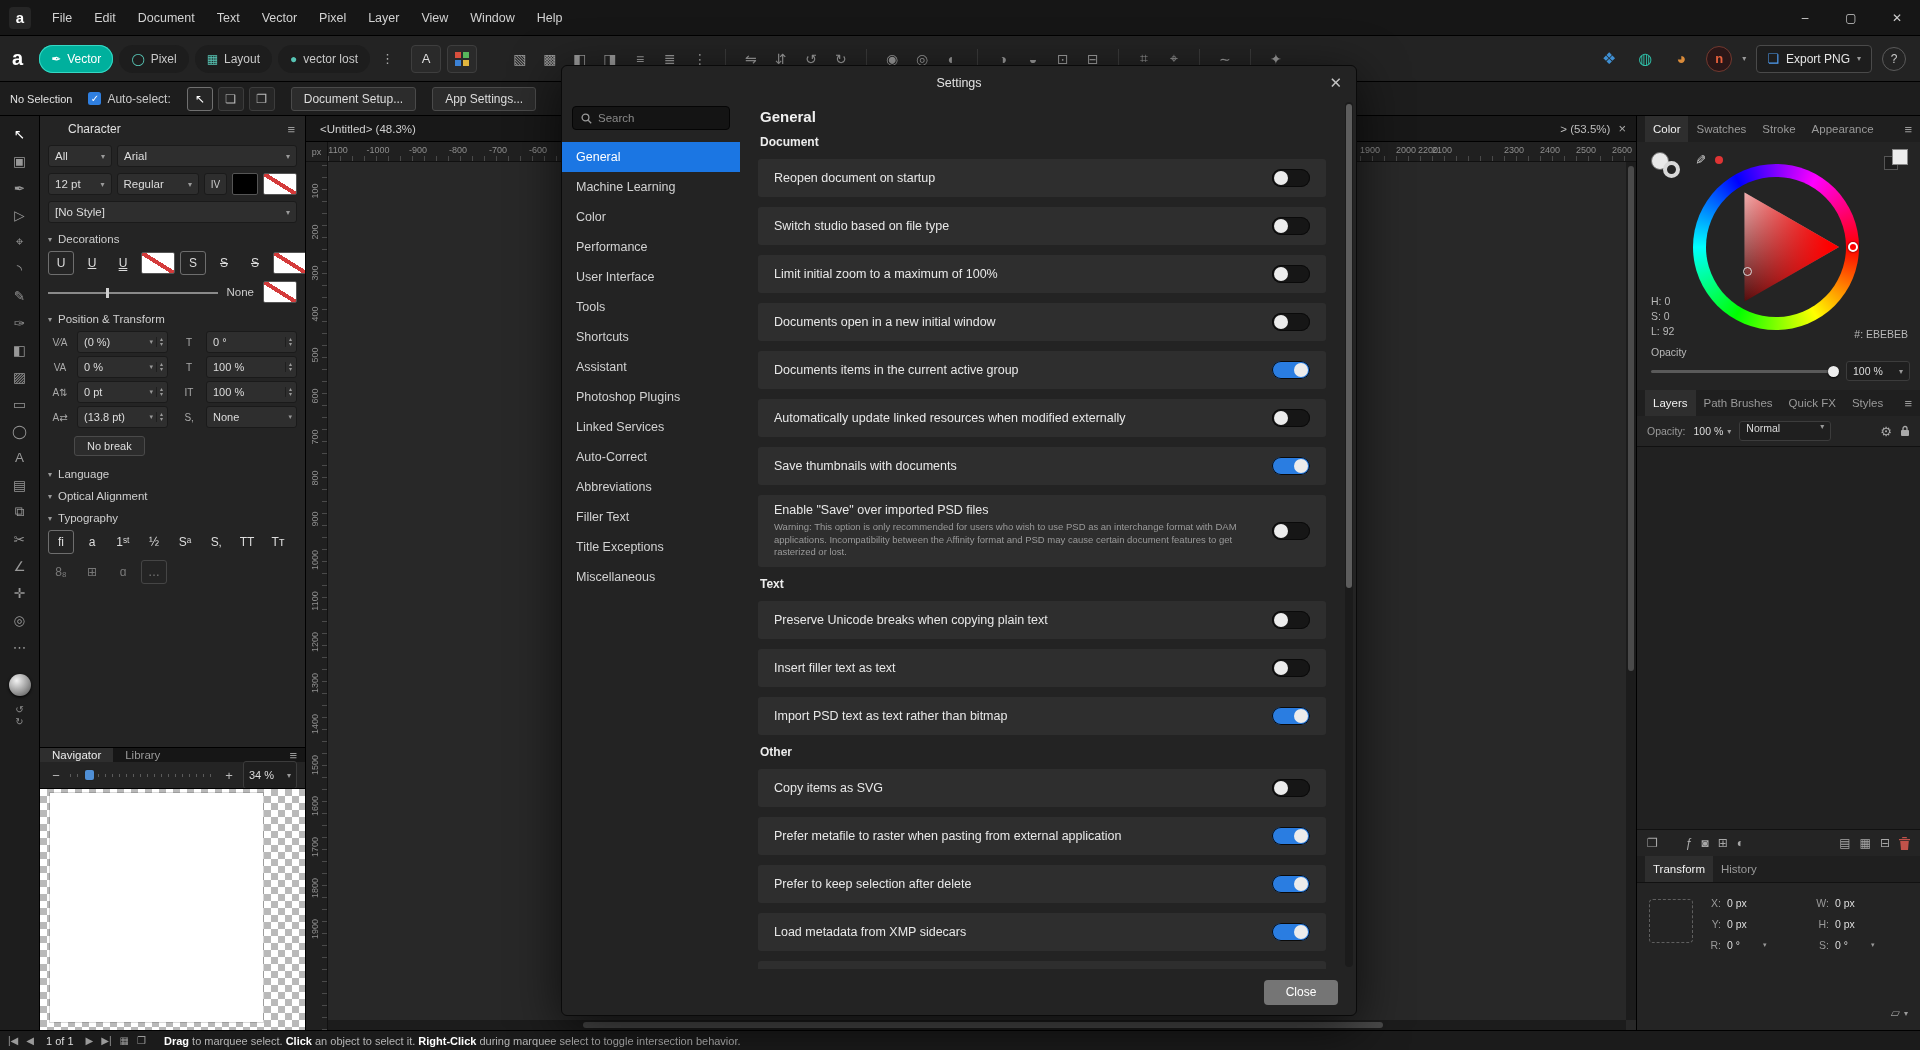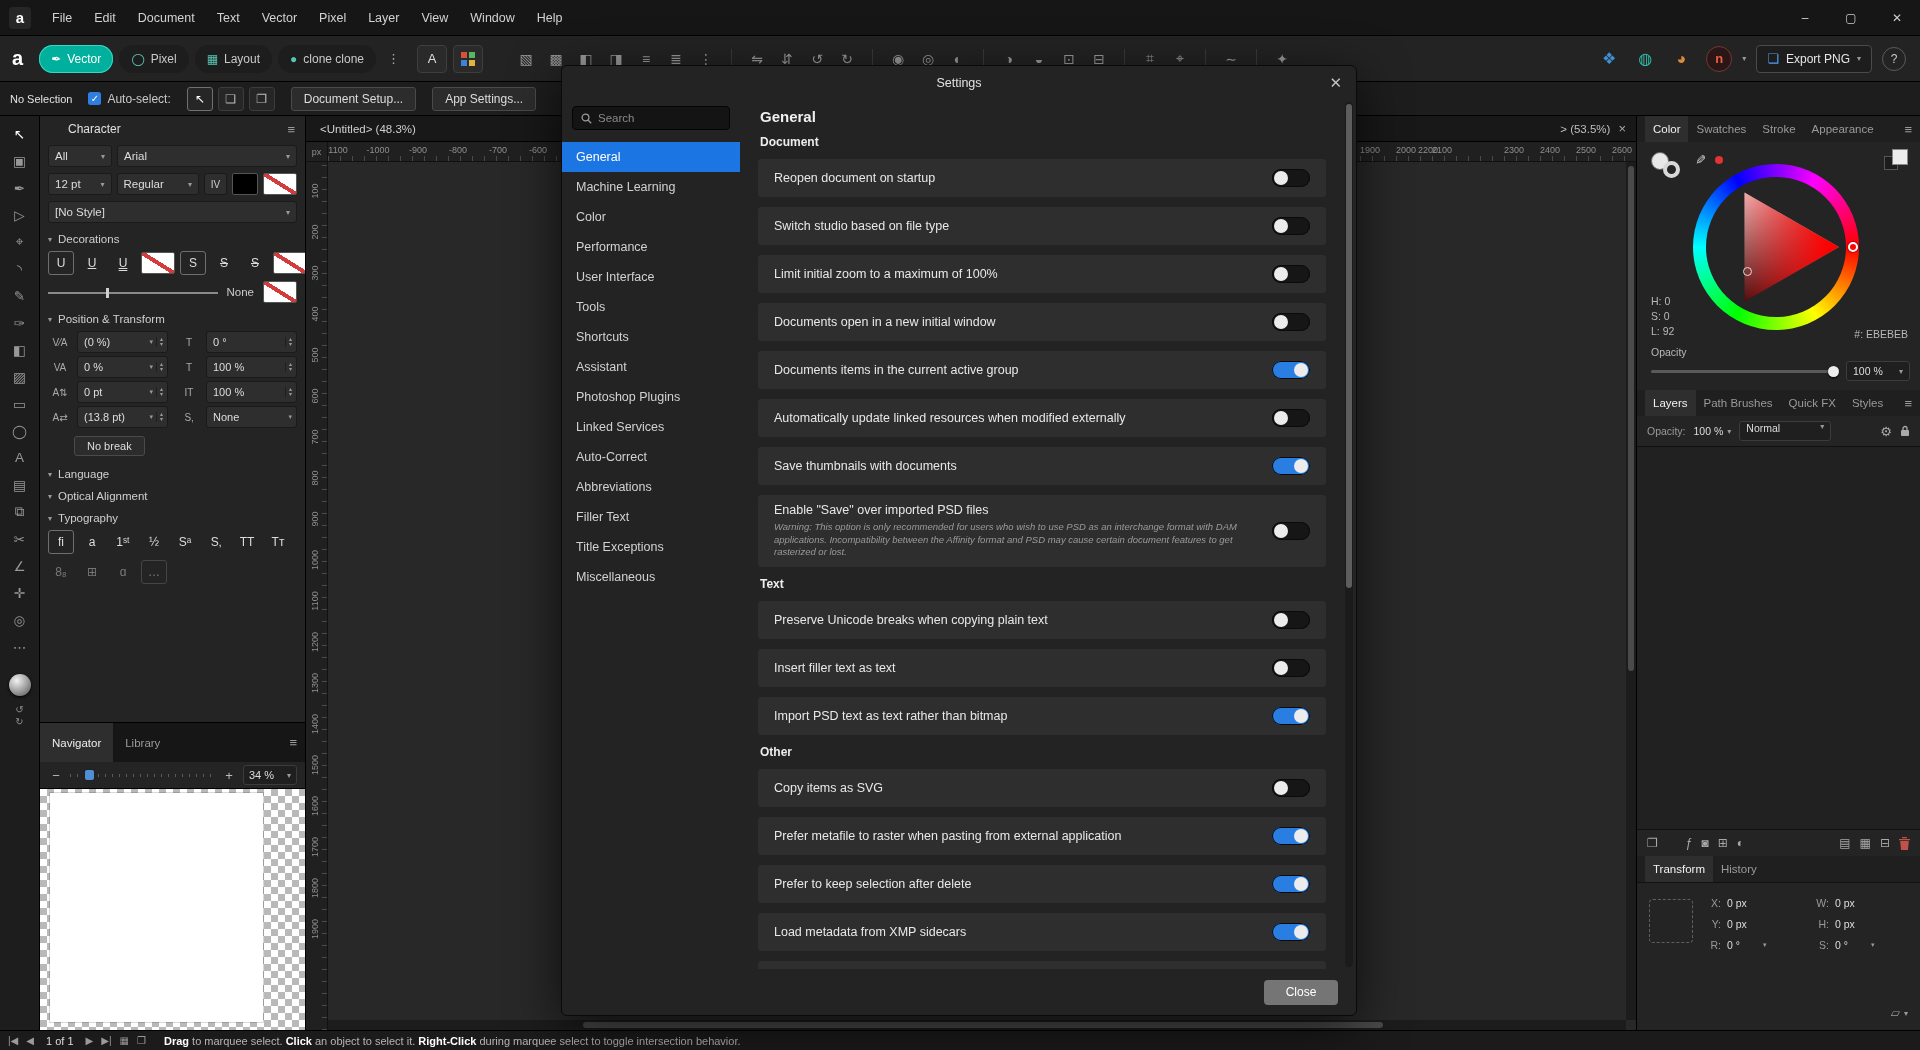--- a/index.html
+++ b/index.html
@@ -82,29 +82,29 @@
 .none-lbl{font-size:11.5px;color:#ccc;margin:0 4px;}
 .pt-ico{width:24px;color:#aaa;font-size:10px;text-align:center;flex:0 0 auto;}
 .pt-ico.r{margin-left:4px;}
 .field{height:22px;background:#2e2e2e;border:1px solid #1a1a1a;border-radius:3px;display:flex;align-items:center;padding:0 4px 0 6px;gap:3px;font-size:11px;color:#ddd;min-width:0;}
 .field .fv{flex:1;white-space:nowrap;overflow:hidden;}
 .fcaret{font-size:7px;color:#9a9a9a;}
 .stepper{display:flex;flex-direction:column;line-height:5px;border-left:1px solid #1f1f1f;padding-left:3px;}
 .st-a{font-size:6px;color:#9a9a9a;}
 .nb-btn{margin:2px 0 2px 26px;border:1px solid #4a4a4a;background:#2c2c2c;border-radius:3px;padding:3px 12px;font-size:11px;color:#ddd;}
 .cp-fill{flex:1 1 auto;}
-.nav-head{height:40px;background:#161616;display:flex;align-items:center;padding:0 8px 0 0;flex:0 0 auto;border-top:1px solid #000;}
+.nav-head{height:15px;background:#161616;display:flex;align-items:center;padding:0 8px 0 0;flex:0 0 auto;border-top:1px solid #000;}
 #nav-tabs{display:flex;height:100%;align-items:stretch;}
 .nav-head .stab{padding:0 12px;font-size:11.5px;color:#9a9a9a;display:flex;align-items:center;}
 .nav-head .stab.active{background:#2e2e2e;color:#ececec;}
 .zoom-row{height:26px;display:flex;align-items:center;gap:6px;padding:0 8px;flex:0 0 auto;}
 .zr-btn{width:16px;text-align:center;color:#bbb;font-size:13px;}
 .zoom-track{flex:1;height:10px;position:relative;background-image:repeating-linear-gradient(90deg,#5a5a5a 0 1px,transparent 1px 7px);background-size:100% 3px;background-position:0 4px;background-repeat:no-repeat;}
 .zthumb{position:absolute;left:10%;top:0;width:9px;height:10px;border-radius:2px;background:#4f8fd6;box-shadow:0 0 0 1px #222;}
-.zoom-val{width:54px;height:20px;border:1px solid #3c3c3c;background:#1f1f1f;border-radius:3px;display:flex;align-items:center;justify-content:space-between;padding:0 5px;font-size:11px;color:#ddd;}
+.zoom-val{width:54px;height:28px;border:1px solid #3c3c3c;background:#1f1f1f;border-radius:3px;display:flex;align-items:center;justify-content:space-between;padding:0 5px;font-size:11px;color:#ddd;}
 .nav-preview{height:242px;flex:0 0 auto;position:relative;background-color:#fff;background-image:linear-gradient(45deg,#b9b9b9 25%,transparent 25%,transparent 75%,#b9b9b9 75%),linear-gradient(45deg,#b9b9b9 25%,transparent 25%,transparent 75%,#b9b9b9 75%);background-size:14px 14px;background-position:0 0,7px 7px;border-top:1px solid #000;}
 .nav-page{position:absolute;left:10px;top:4px;right:42px;bottom:8px;background:#fff;box-shadow:0 0 0 1px rgba(0,0,0,.15);}
 
 
 .canvas-area{position:absolute;left:306px;top:116px;width:1330px;height:914px;background:#282828;overflow:hidden;z-index:1;}
 .tabbar{position:absolute;left:0;top:0;right:0;height:26px;background:#181818;border-bottom:1px solid #000;display:flex;align-items:center;}
 .doc-tab{padding:0 14px;font-size:11.5px;color:#cfcfcf;}
 .tab-right{margin-left:auto;display:flex;align-items:center;gap:8px;padding-right:10px;color:#bfbfbf;font-size:11.5px;}
 .tab-close{color:#aaa;font-size:13px;}
 .ruler-corner{position:absolute;left:0;top:26px;width:22px;height:20px;background:#202020;color:#8f8f8f;font-size:9px;display:flex;align-items:center;justify-content:center;border-right:1px solid #111;border-bottom:1px solid #111;z-index:3;}
@@ -175,21 +175,21 @@
 .search-box input{flex:1;background:transparent;border:0;outline:0;color:#cfcfcf;font-size:11.5px;min-width:0;}
 .search-box input::placeholder{color:#8a8a8a;}
 .nav-item{height:30px;display:flex;align-items:center;padding-left:14px;font-size:12.5px;color:#d2d2d2;flex:0 0 auto;}
 .nav-item.selected{background:#1b76e3;color:#fff;}
 .dlg-content{flex:1;padding:0 30px 0 18px;overflow:hidden;}
 .dlg-heading{font-size:15px;font-weight:700;color:#f0f0f0;margin:8px 0 10px 2px;}
 .set-section-label{font-size:12px;font-weight:700;color:#ededed;margin:10px 2px;}
 .set-row{background:#2e2e2e;border-radius:3px;min-height:38px;display:flex;align-items:center;justify-content:space-between;padding:4px 16px;margin-bottom:10px;gap:16px;}
 .set-row.tall{min-height:72px;}
 .set-label{font-size:12.5px;color:#e8e8e8;}
-.set-note{font-size:9.5px;color:#9a9a9a;line-height:1.3;margin-top:4px;max-width:520px;font-style:italic;}
+.set-note{font-size:9.5px;color:#9a9a9a;line-height:1.3;margin-top:4px;max-width:520px;}
 .toggle{width:38px;height:18px;border-radius:9px;background:#161616;box-shadow:0 0 0 1px #0a0a0a inset;position:relative;flex:0 0 auto;}
 .toggle::after{content:'';position:absolute;top:2px;left:2px;width:14px;height:14px;border-radius:50%;background:#ececec;}
 .toggle.on{background:#2a7de1;}
 .toggle.on::after{left:auto;right:2px;}
 .dlg-scroll{position:absolute;right:3px;top:2px;bottom:2px;width:8px;background:#1b1b1b;border-radius:4px;}
 .dlg-thumb{position:absolute;left:1px;right:1px;top:2px;height:56%;background:#5d5d5d;border-radius:4px;}
 .dlg-footer{height:46px;flex:0 0 auto;display:flex;align-items:center;justify-content:flex-end;padding-right:18px;}
 .close-btn{min-width:74px;height:25px;background:#757575;color:#fff;border-radius:4px;display:flex;align-items:center;justify-content:center;font-size:12px;}
 
 
@@ -235,21 +235,21 @@
         <div class="persona">
           <span class="p-icon">◯</span>
           <span class="p-label">Pixel</span>
         </div>
         <div class="persona">
           <span class="p-icon">▦</span>
           <span class="p-label">Layout</span>
         </div>
         <div class="persona">
           <span class="p-icon">●</span>
-          <span class="p-label">clone clone</span>
+          <span class="p-label">vector lost</span>
         </div>
         <span class="tb-more">⋮</span>
       </div>
     <div id="quick-buttons">
         <div class="qb">
           <span class="qb-a">A</span>
         </div>
         <div class="qb">
           <span class="color-grid"></span>
         </div>

